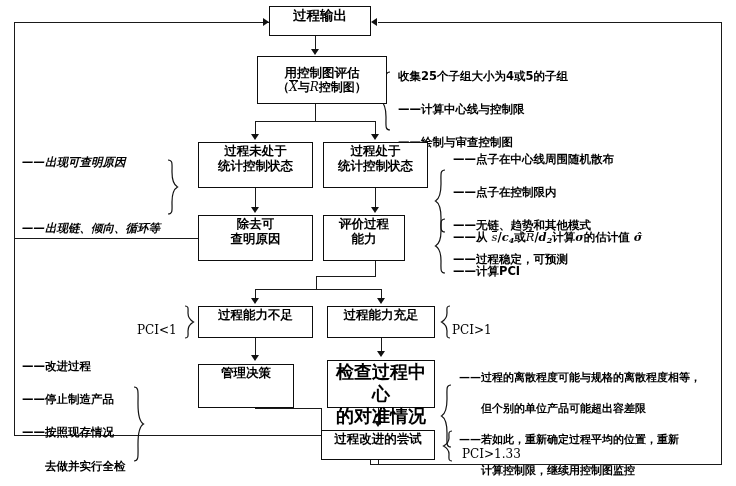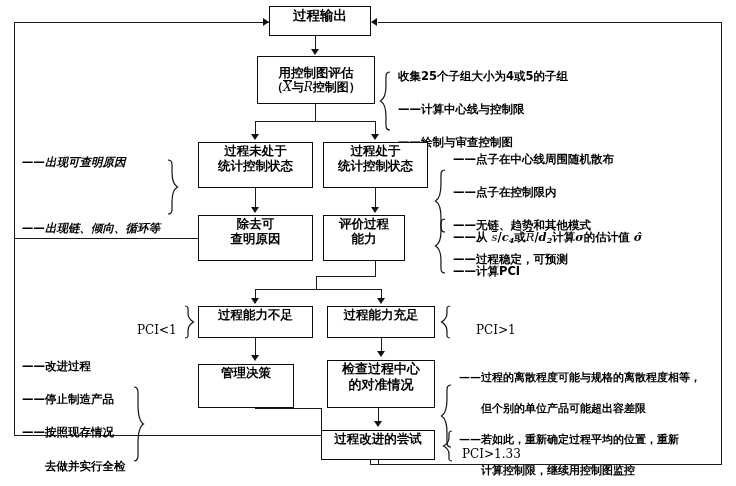--- a/index.html
+++ b/index.html
@@ -49,21 +49,21 @@
   <div class="ln h" style="left:378px;top:22px;width:344px;"></div>
   <div class="arw left" style="left:371px;top:17.5px;"></div>
   <div class="ln h" style="left:370px;top:464px;width:352px;"></div>
   <div class="ln v" style="left:370px;top:452px;height:13px;"></div>
   <div class="arw up" style="left:366px;top:446px;"></div>
 
   <div class="box" style="left:269px;top:6px;width:102px;height:30px;font-size:13.5px;">
     <span class="t">过程输出</span>
   </div>
 
-  <div class="box" style="left:257px;top:56px;width:118px;height:48px;font-size:12.5px;flex-direction:column;">
+  <div class="box" style="left:257px;top:56px;width:130px;height:48px;font-size:12.5px;flex-direction:column;">
     <span class="t" style="font-size:12.5px;">用控制图评估</span>
     <span style="font-size:12px;font-weight:700;">（<span class="ob" style="font-family:'DejaVu Serif',serif;font-style:italic;font-weight:400;">X</span>与<i class="mi" style="font-weight:400;">R</i>控制图）</span>
   </div>
 
   <div class="box" style="left:198px;top:142px;width:115px;height:46px;font-size:12.5px;">
     <span class="t">过程未处于
 统计控制状态</span>
   </div>
 
   <div class="box" style="left:323px;top:142px;width:105px;height:46px;font-size:12.5px;">
@@ -86,21 +86,21 @@
   </div>
 
   <div class="box" style="left:327px;top:306px;width:108px;height:32px;font-size:12.5px;">
     <span class="t">过程能力充足</span>
   </div>
 
   <div class="box" style="left:198px;top:364px;width:96px;height:44px;font-size:12.5px;">
     <span class="t">管理决策</span>
   </div>
 
-  <div class="box" style="left:327px;top:360px;width:108px;height:48px;font-size:13px;">
+  <div class="box" style="left:327px;top:360px;width:108px;height:48px;font-size:18px;">
     <span class="t">检查过程中心
 的对准情况</span>
   </div>
 
   <div class="box" style="left:321px;top:430px;width:114px;height:30px;font-size:12.5px;">
     <span class="t">过程改进的尝试</span>
   </div>
 
   <div class="ln v" style="left:315px;top:36px;height:14px;"></div>
   <div class="arw down" style="left:311px;top:49px;"></div>
@@ -205,21 +205,21 @@
       </svg>
     </span>
   </div>
 
   <div class="ann" style="left:440px;top:305px;">
     <span class="brace">
       <svg width="12" height="34" viewBox="0 0 12 34" aria-hidden="true">
         <path d="M10 1 C6 1 7 4 7 8 C7 13 5 15 1.5 17 C5 19 7 21 7 26 C7 30 6 33 10 33" fill="none" stroke="#111" stroke-width="1.2"></path>
       </svg>
     </span>
-    <span class="lines" style="font-family:'DejaVu Serif','Liberation Serif',serif;font-weight:400;font-size:12px;margin-left:24px;">
+    <span class="lines" style="font-family:'DejaVu Serif','Liberation Serif',serif;font-weight:400;font-size:12px;margin-left:0;">
       <span class="row">PCI&gt;1</span>
     </span>
   </div>
 
   <div class="ann rev" style="left:22px;top:341px;">
     <span class="brace" style="transform:scaleX(-1);">
       <svg width="13" height="76" viewBox="0 0 13 76" aria-hidden="true">
         <path d="M11 1 C6 1 7 6 7 18 C7 31 5 36 1.5 38 C5 40 7 45 7 58 C7 70 6 75 11 75" fill="none" stroke="#111" stroke-width="1.2"></path>
       </svg>
     </span>

